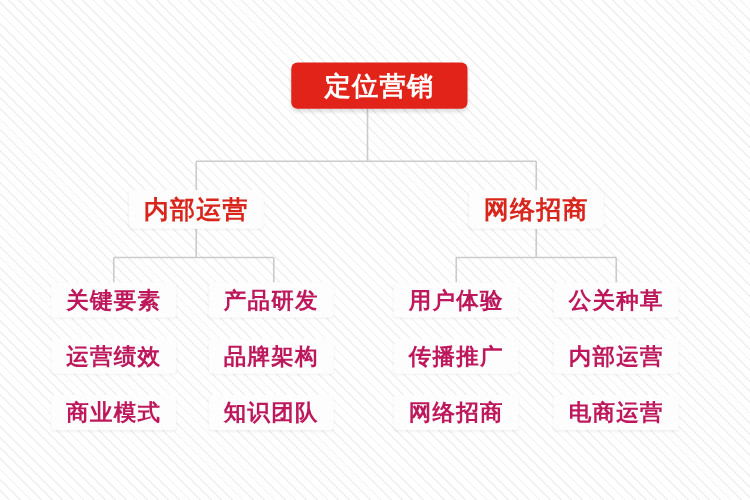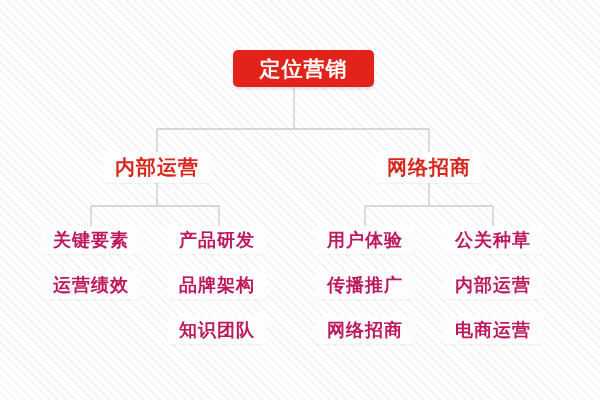--- a/index.html
+++ b/index.html
@@ -92,20 +92,21 @@
 
   <div class="node root-node">定位营销</div>
 
   <div class="node branch-node branch-left">内部运营</div>
   <div class="node branch-node branch-right">网络招商</div>
 
   <div class="node leaf-node col-1 row-1">关键要素</div>
   <div class="node leaf-node col-2 row-1">产品研发</div>
   <div class="node leaf-node col-1 row-2">运营绩效</div>
   <div class="node leaf-node col-2 row-2">品牌架构</div>
+  <div class="node leaf-node col-1 row-3">商业模式</div>
   <div class="node leaf-node col-2 row-3">知识团队</div>
 
   <div class="node leaf-node col-3 row-1">用户体验</div>
   <div class="node leaf-node col-4 row-1">公关种草</div>
   <div class="node leaf-node col-3 row-2">传播推广</div>
   <div class="node leaf-node col-4 row-2">内部运营</div>
   <div class="node leaf-node col-3 row-3">网络招商</div>
   <div class="node leaf-node col-4 row-3">电商运营</div>
 
 </div>

